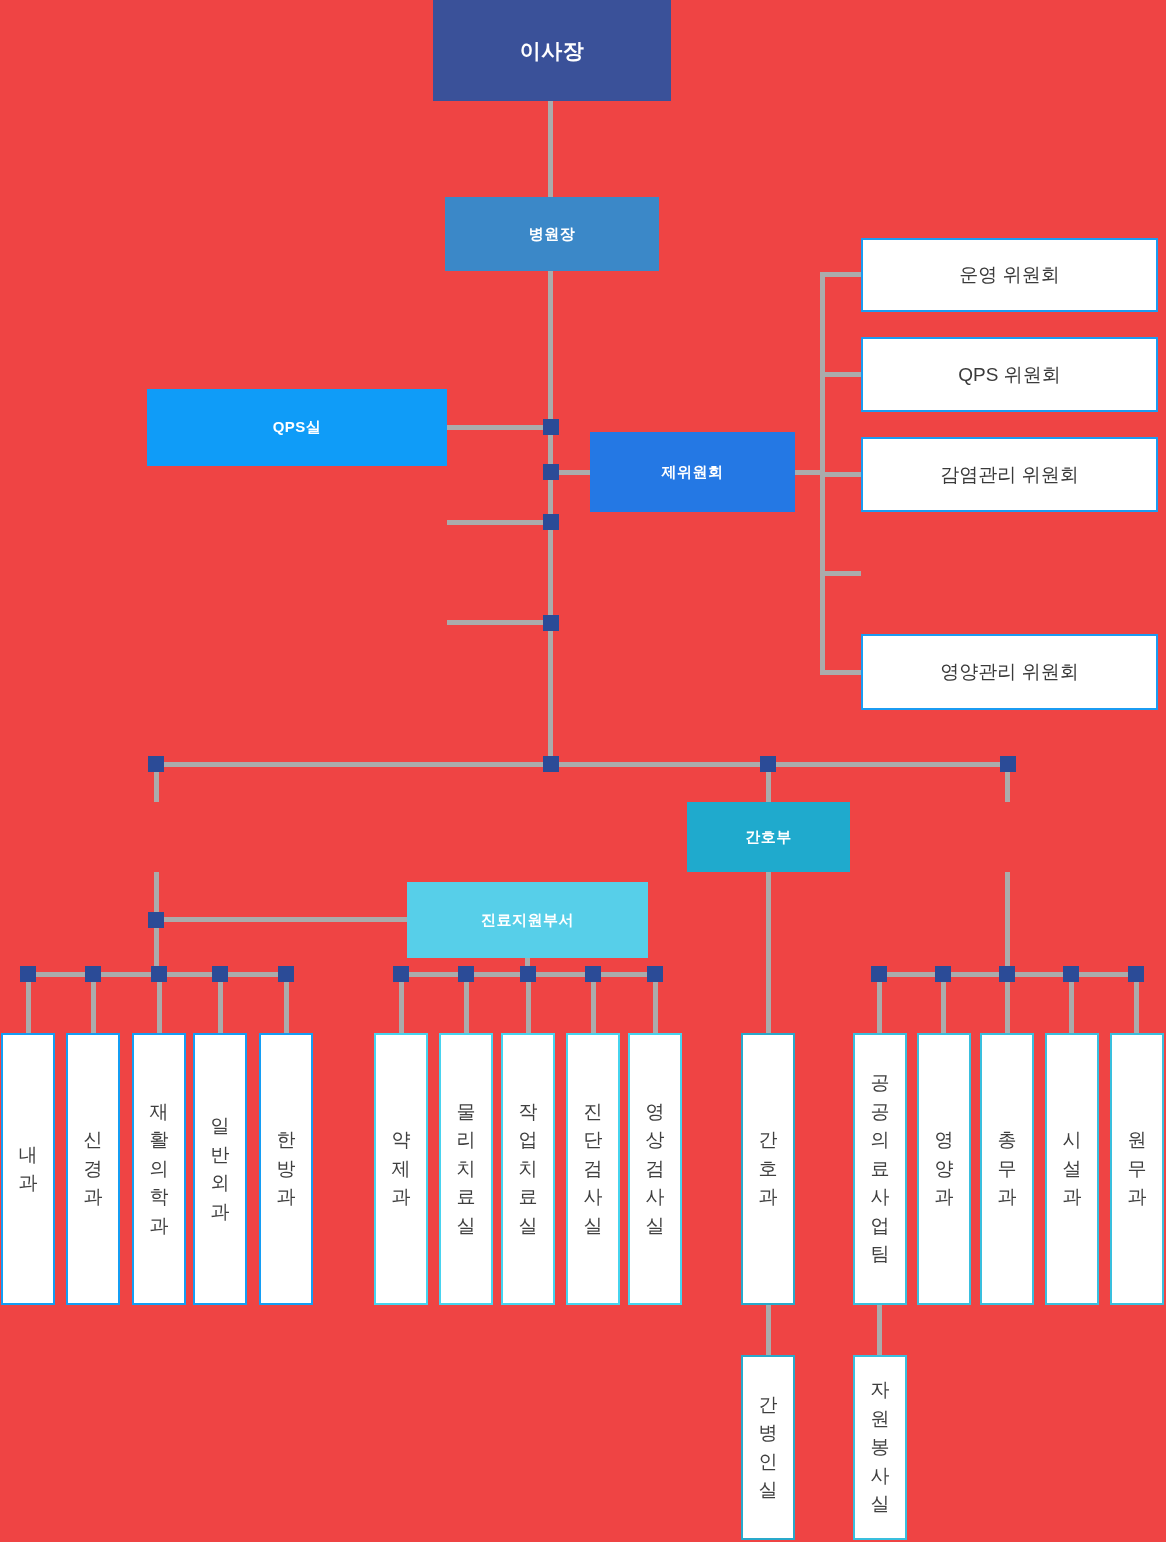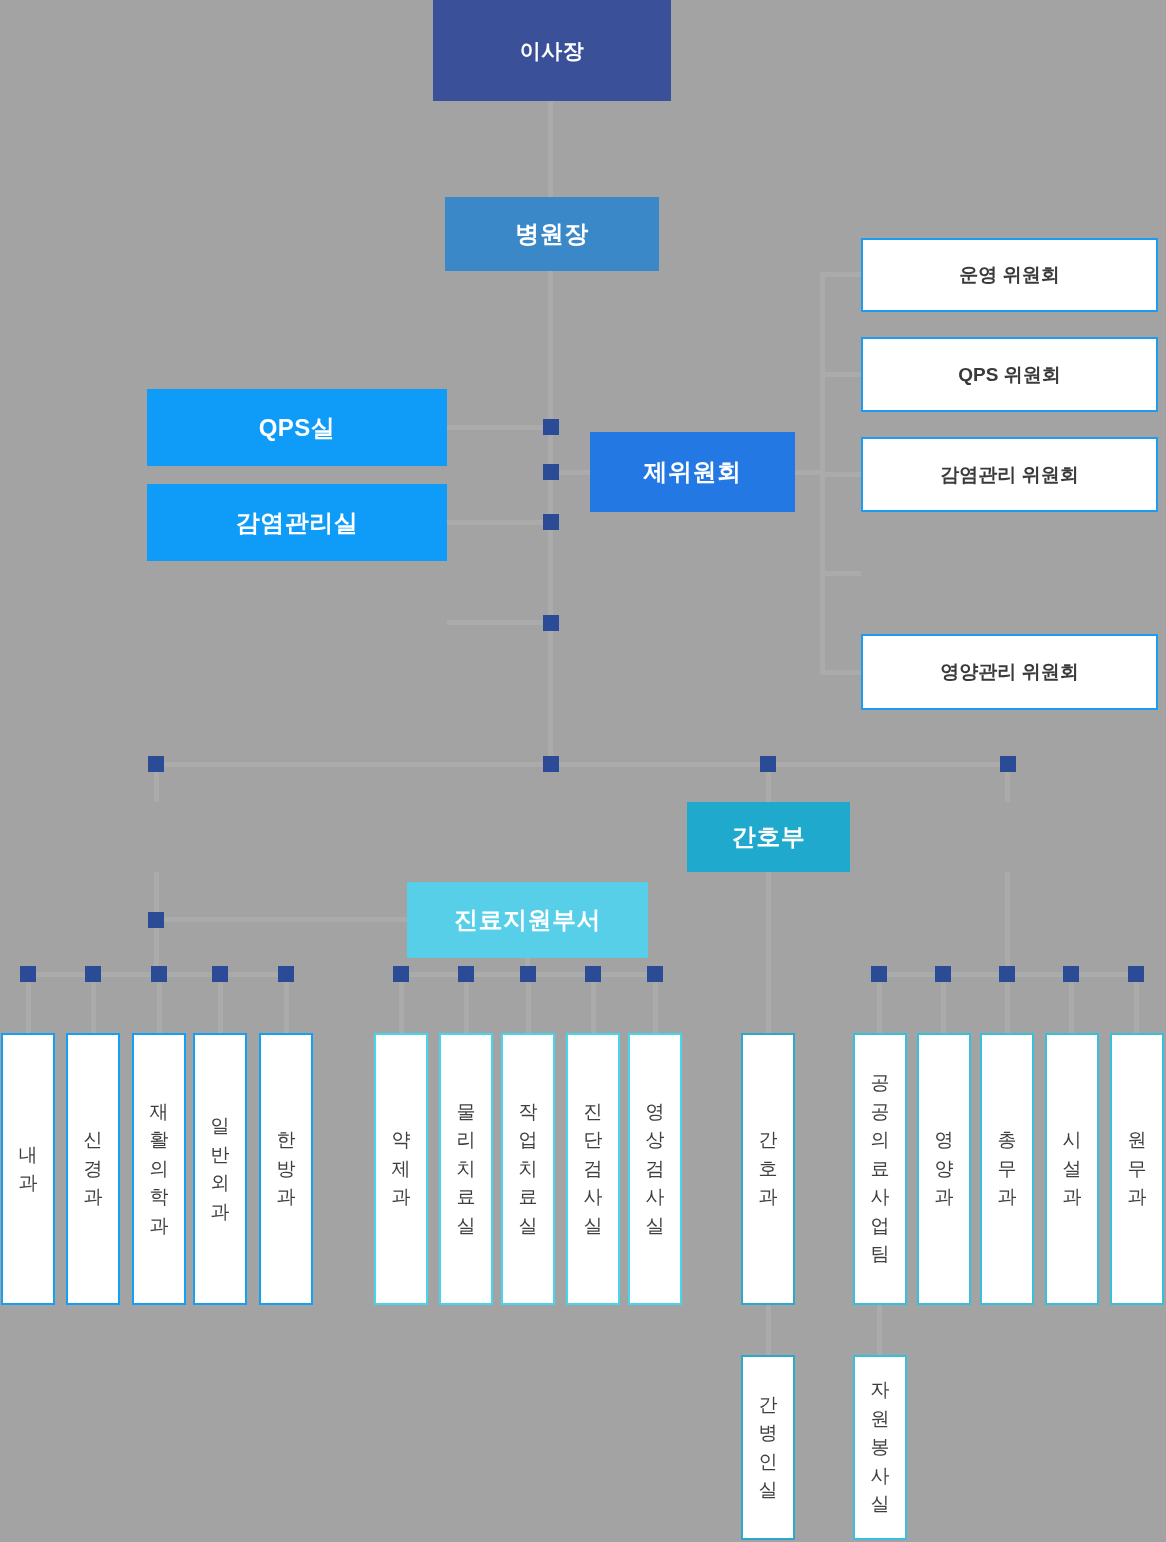--- a/index.html
+++ b/index.html
@@ -1,31 +1,31 @@
 <!DOCTYPE html>
 <html><head>
 <meta charset="utf-8">
 <style>
   html,body { margin:0; padding:0; background:#ffffff; }
   #canvas {
     position:relative;
     width:1166px; height:1542px;
-    background:#a3a3a3;
+    background:#ef4444;
     font-family:"Liberation Sans", sans-serif;
     overflow:hidden;
   }
   .box {
     position:absolute;
     display:flex; align-items:center; justify-content:center;
     box-sizing:border-box;
     text-align:center;
     z-index:2;
   }
-  .solid { color:#ffffff; font-weight:700; font-size:24px; letter-spacing:0.5px; }
-  .outline { background:#ffffff; color:#3a3a3a; font-size:19px; font-weight:700; }
+  .solid { color:#ffffff; font-weight:700; font-size:15px; letter-spacing:0.5px; }
+  .outline { background:#ffffff; color:#3a3a3a; font-size:19px; font-weight:400; }
   .vbox {
     background:#ffffff; color:#3f3f3f;
     font-size:19px; font-weight:400;
     white-space:pre-line; line-height:1.5;
     z-index:2;
   }
   .ln { position:absolute; background:#ABABAB; z-index:1; }
   .sq { position:absolute; width:16px; height:16px; background:#2B4B97; z-index:3; }
 
   
@@ -141,21 +141,20 @@
   <div class="sq" style="left:871px; top:966px;"></div>
   <div class="sq" style="left:935px; top:966px;"></div>
   <div class="sq" style="left:999px; top:966px;"></div>
   <div class="sq" style="left:1063px; top:966px;"></div>
   <div class="sq" style="left:1128px; top:966px;"></div>
 
   <div class="box solid" id="box-chairman">이사장</div>
   <div class="box solid" id="box-director">병원장</div>
 
   <div class="box solid" id="box-staff-0">QPS실</div>
-  <div class="box solid" id="box-staff-1">감염관리실</div>
 
   <div class="box solid" id="box-hub">제위원회</div>
   <div class="box outline committee" id="box-com-0">운영 위원회</div>
   <div class="box outline committee" id="box-com-1">QPS 위원회</div>
   <div class="box outline committee" id="box-com-2">감염관리 위원회</div>
   <div class="box outline committee" id="box-com-4">영양관리 위원회</div>
 
   <div class="box solid" id="box-nursing">간호부</div>
   <div class="box solid" id="box-support">진료지원부서</div>
 

